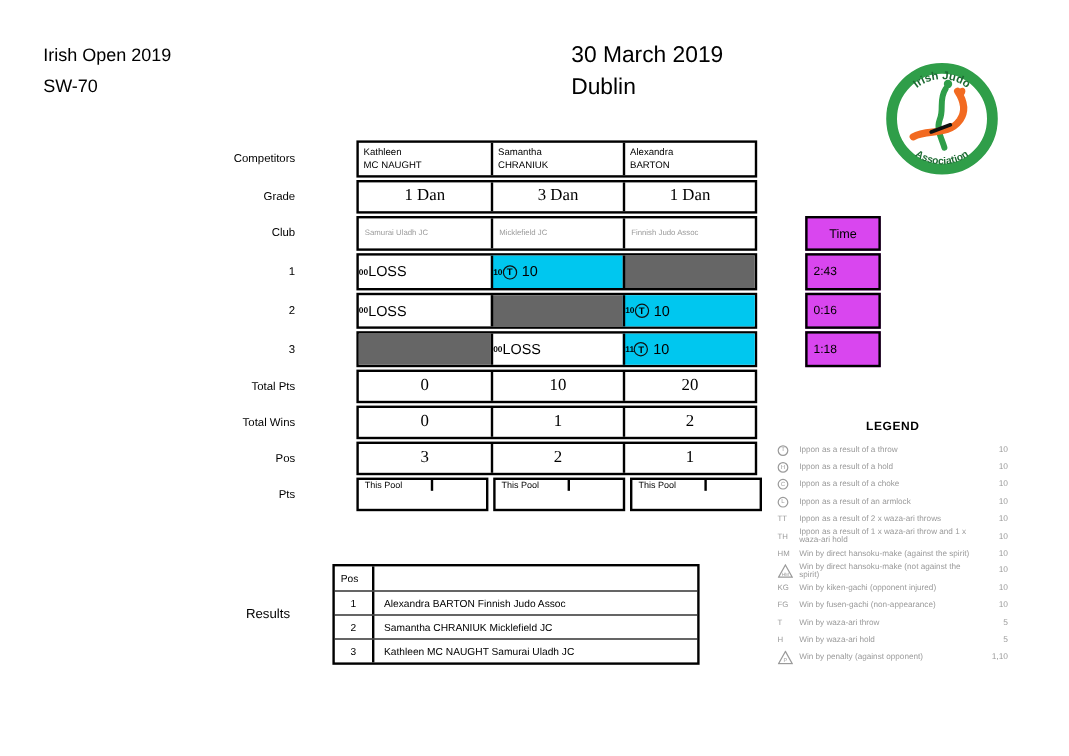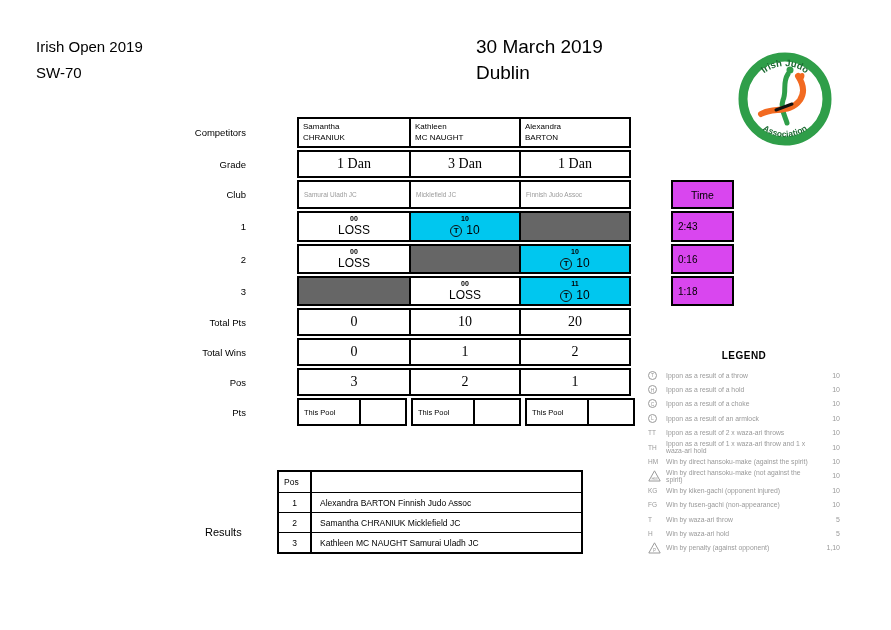--- a/index.html
+++ b/index.html
@@ -16,33 +16,33 @@
   .plabel{width:112px;box-sizing:border-box;display:flex;align-items:center;justify-content:flex-end;padding-right:11px;font-size:9.5px;}
   .pblock{display:flex;border:2px solid #000;box-sizing:border-box;background:#fff;}
   .pcell{width:110px;box-sizing:border-box;border-left:2px solid #000;}
   .pcell:first-child{border-left:none;}
   .hb31{height:31px;}.hb30{height:30px;}.hb29{height:29px;}.hb28{height:28px;}
   .name-cell{padding:2px 4px;font-size:8px;line-height:1.4;}
   .center-cell{display:flex;align-items:center;justify-content:center;font-size:14px;font-family:Liberation Serif, serif;}
   .club-cell{display:flex;align-items:center;padding-left:5px;font-size:6.5px;color:#9a9a9a;}
   .tbox{width:63px;box-sizing:border-box;border:2px solid #000;display:flex;align-items:center;padding-left:5px;font-size:10px;background:#d946ef;}
   .tbox.hdr{justify-content:center;padding-left:0;font-size:10.5px;}
-  .match-cell{display:flex;flex-direction:column;align-items:center;}
+  .match-cell{display:flex;flex-direction:row;align-items:center;}
   .mscore{font-size:7px;font-weight:bold;line-height:9px;margin-top:1px;}
   .mmain{font-size:12px;display:flex;align-items:center;gap:4px;line-height:15px;}
   .win{background:#00c7ef;}
   .blocked{background:#666666;}
   .t-icon{width:12px;height:12px;border:1.5px solid #111;border-radius:50%;display:inline-flex;align-items:center;justify-content:center;font-size:8px;font-weight:bold;box-sizing:border-box;}
   .pts-strip{display:flex;gap:4px;}
-  .pts-box{width:110px;height:28px;box-sizing:border-box;border:2px solid #000;display:flex;background:#fff;}
+  .pts-box{width:110px;height:28px;box-sizing:border-box;border:2px solid #000;display:flex;background:#fff;flex-direction:column;}
   .this-pool{width:62px;box-sizing:border-box;border-right:2px solid #000;display:flex;align-items:center;padding-left:5px;font-size:7.5px;}
   .pts-empty{flex:1;}
 
   
-  .results-label{position:absolute;left:205px;top:526px;font-size:11px;}
+  .results-label{position:absolute;left:205px;top:506px;font-size:11px;}
   .results-table{position:absolute;left:277px;top:470px;width:306px;box-sizing:border-box;border:2px solid #000;}
   .rrow{display:flex;border-top:1px solid #000;height:19px;align-items:stretch;}
   .rrow:first-child{border-top:none;height:20px;}
   .rpos{width:33px;box-sizing:border-box;border-right:2px solid #000;display:flex;align-items:center;justify-content:center;font-size:8.5px;}
   .rrow:first-child .rpos{justify-content:flex-start;padding-left:5px;}
   .rname{flex:1;display:flex;align-items:center;padding-left:8px;font-size:8.5px;}
   .rname.hd{justify-content:center;padding-left:0;}
 
   
   .legend{position:absolute;left:648px;top:350px;width:192px;}
@@ -85,26 +85,26 @@
     </g>
   </svg>
 </div>
 
 <div class="pool">
 
   <div class="prow">
     <div class="plabel">Competitors</div>
     <div class="pblock hb31">
       <div class="pcell name-cell">
+        <div>Kathleen</div>
+        <div>MC NAUGHT</div>
+      </div>
+      <div class="pcell name-cell">
         <div>Samantha</div>
         <div>CHRANIUK</div>
-      </div>
-      <div class="pcell name-cell">
-        <div>Kathleen</div>
-        <div>MC NAUGHT</div>
       </div>
       <div class="pcell name-cell">
         <div>Alexandra</div>
         <div>BARTON</div>
       </div>
     </div>
   </div>
 
   <div class="prow">
     <div class="plabel">Grade</div>

